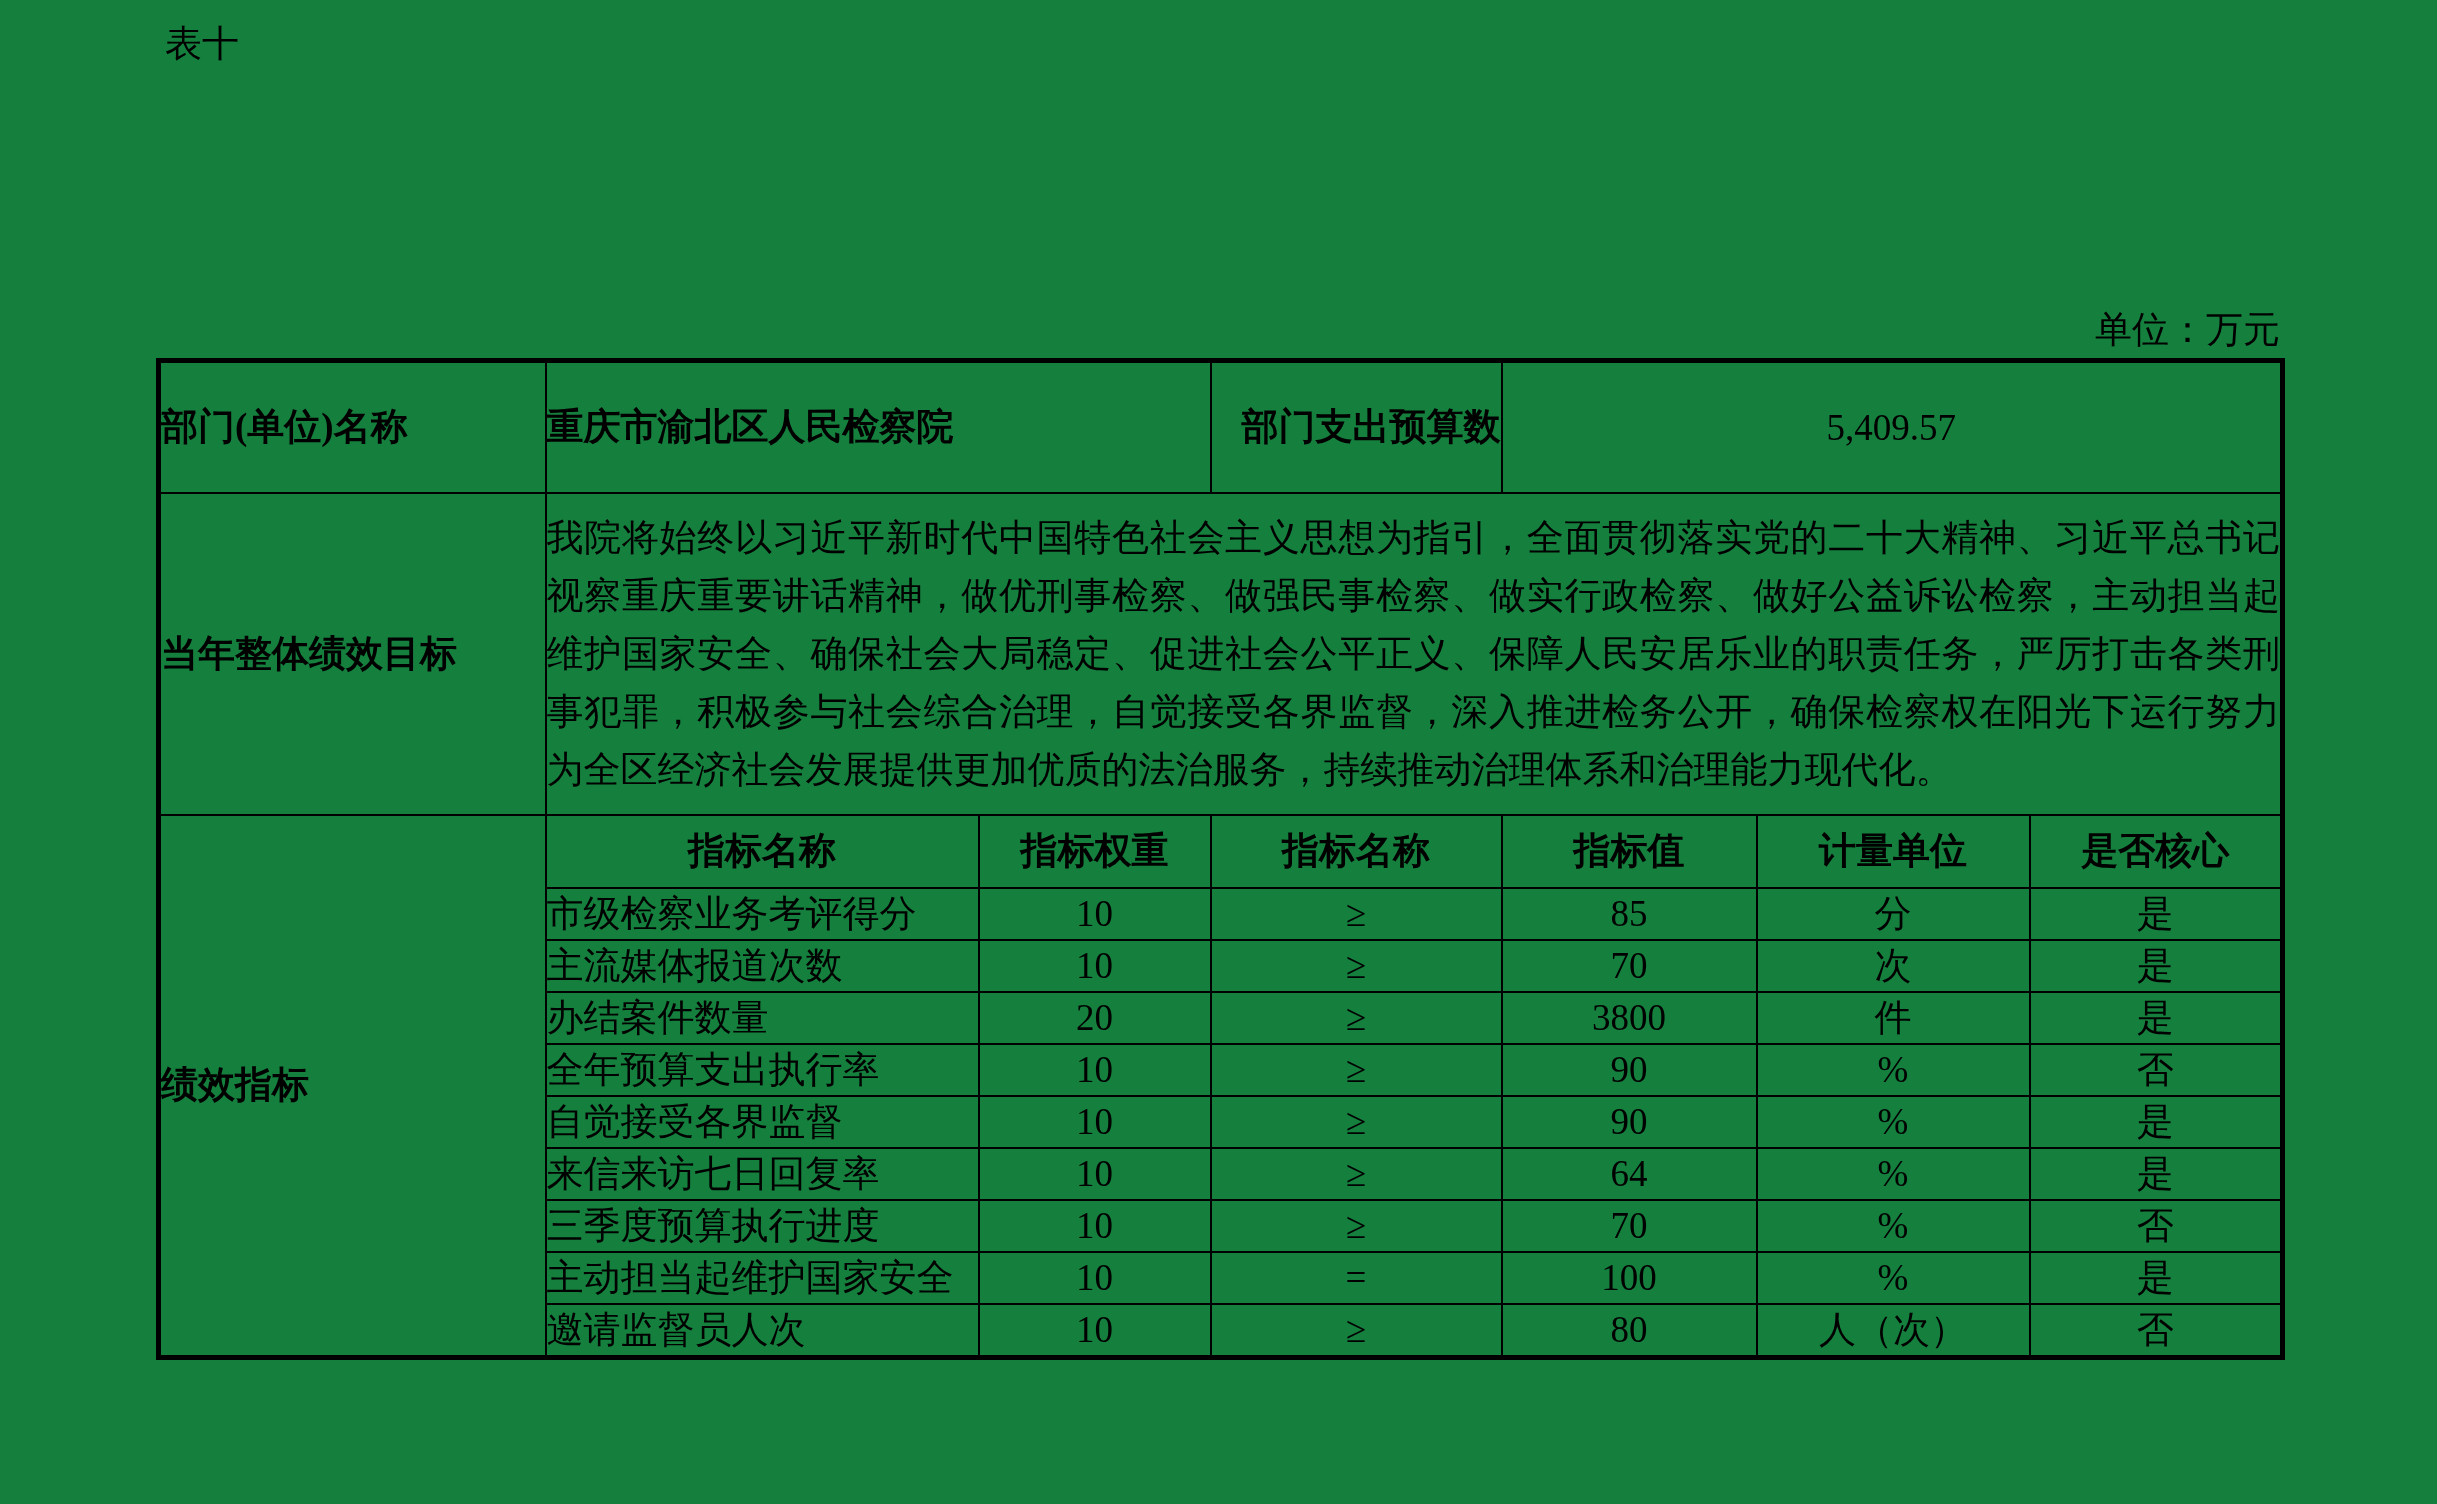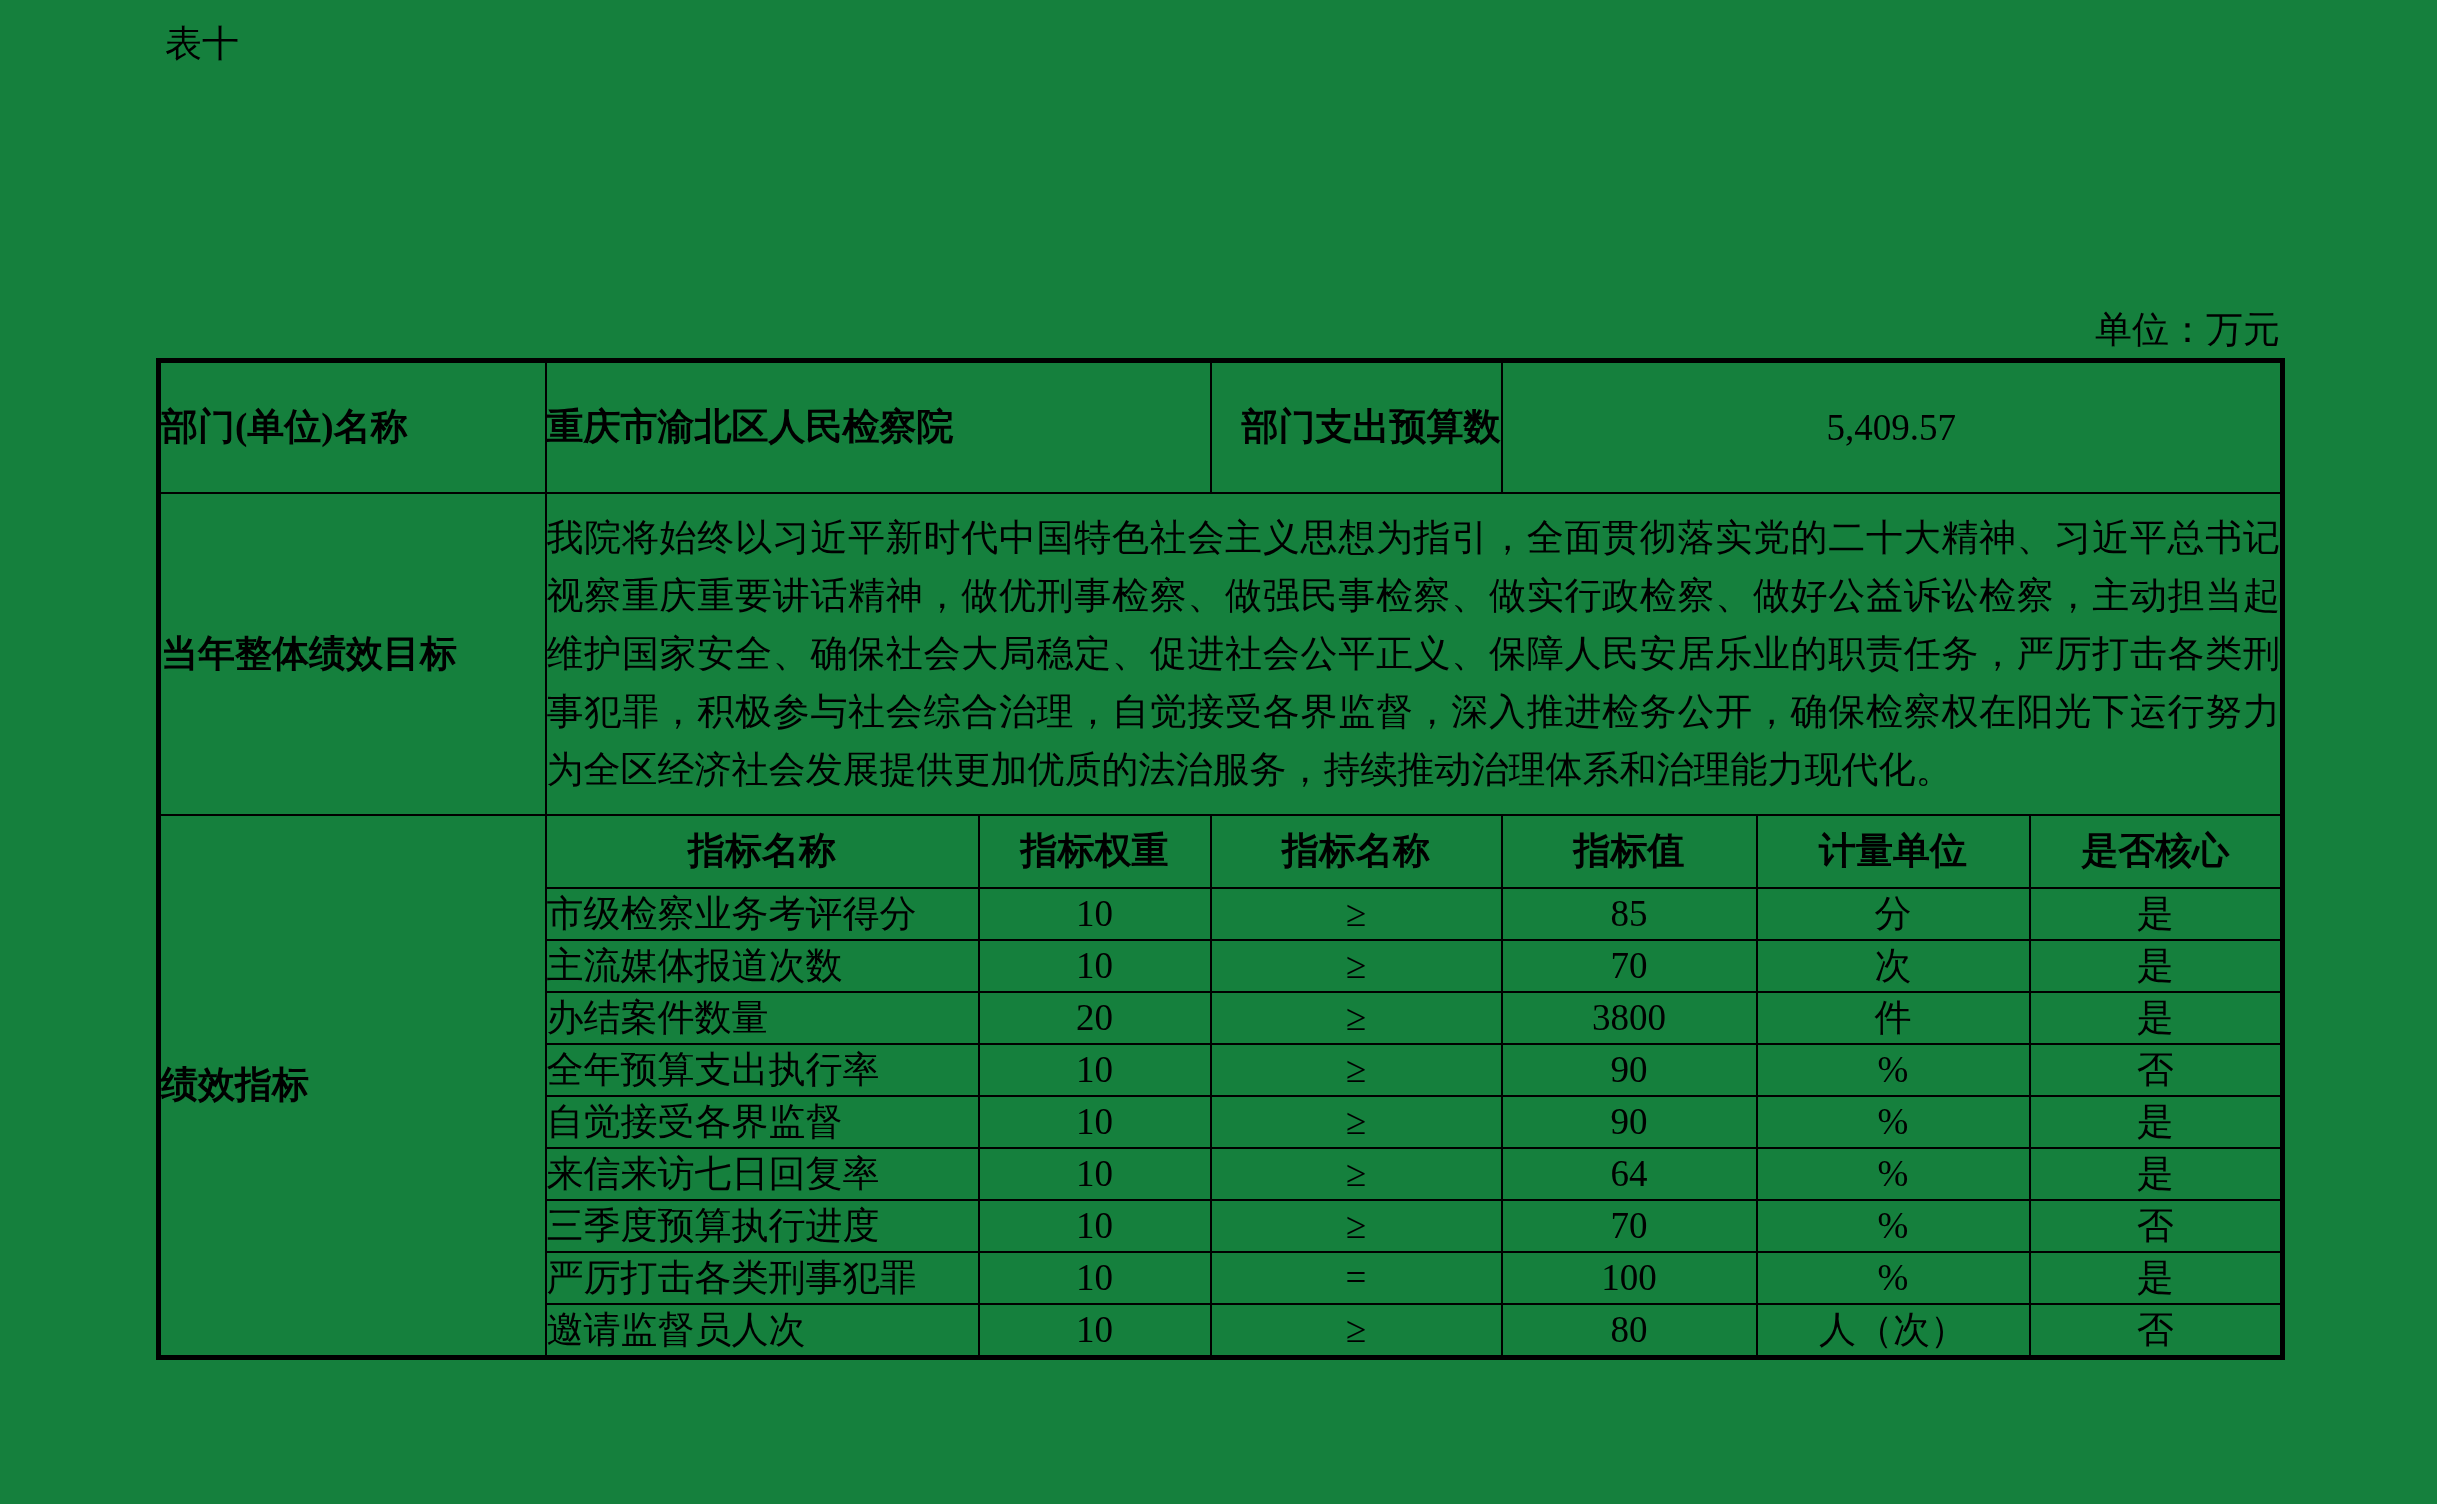--- a/index.html
+++ b/index.html
@@ -187,21 +187,21 @@
     <tr class="row-data">
       <td class="name-cell">三季度预算执行进度</td>
       <td class="ctr">10</td>
       <td class="ctr">≥</td>
       <td class="ctr">70</td>
       <td class="ctr">%</td>
       <td class="ctr">否</td>
     </tr>
 
     <tr class="row-data">
-      <td class="name-cell">严厉打击各类刑事犯罪</td>
+      <td class="name-cell">主动担当起维护国家安全</td>
       <td class="ctr">10</td>
       <td class="ctr">=</td>
       <td class="ctr">100</td>
       <td class="ctr">%</td>
       <td class="ctr">是</td>
     </tr>
 
     <tr class="row-data">
       <td class="name-cell">邀请监督员人次</td>
       <td class="ctr">10</td>

